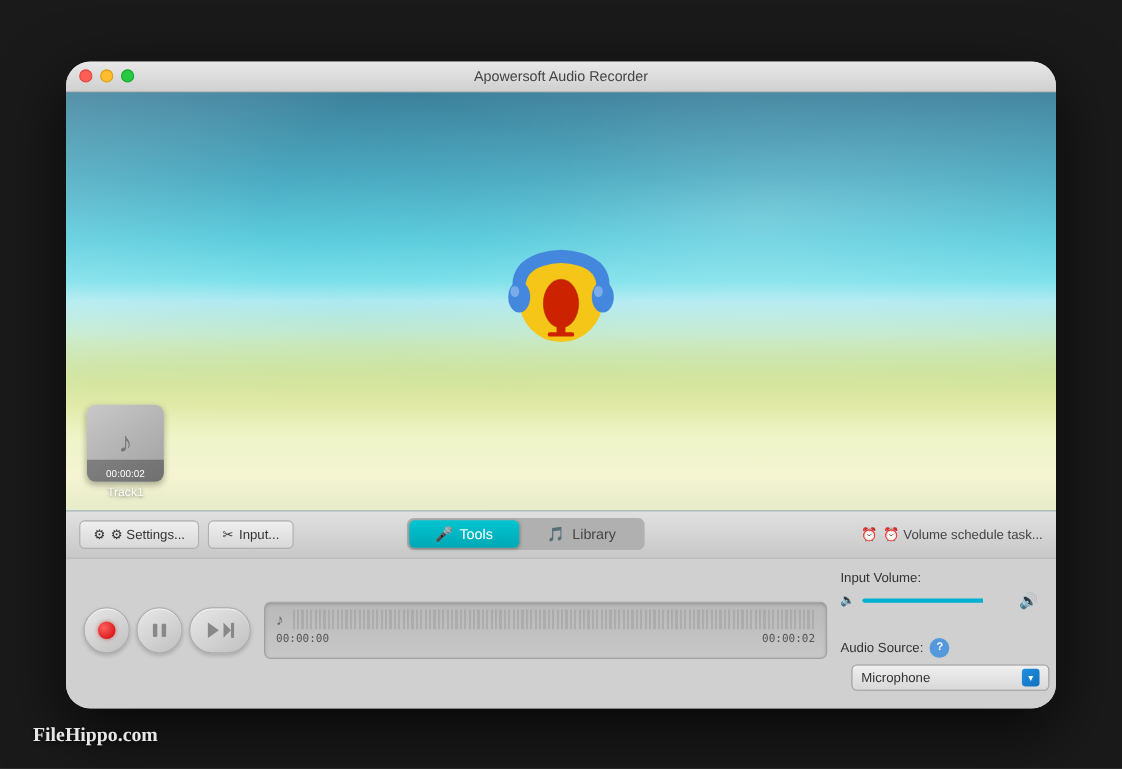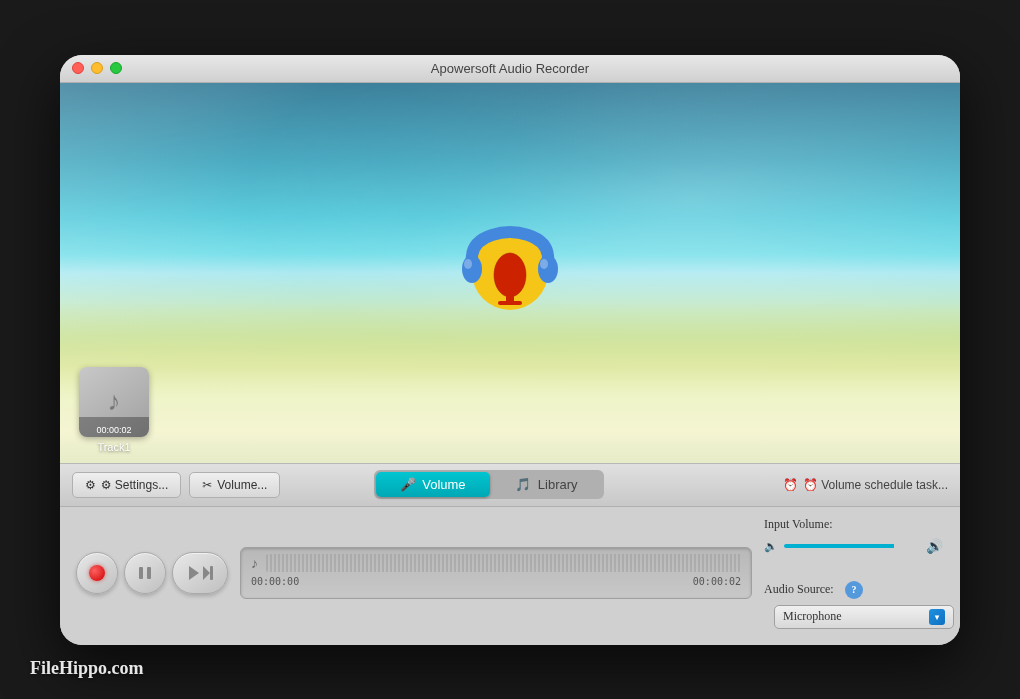--- a/index.html
+++ b/index.html
@@ -330,21 +330,20 @@
       color: #555;
       font-family: monospace;
     }
 
     
     .right-panel {
       width: 180px;
       display: flex;
       flex-direction: column;
       gap: 6px;
-      font-family: Liberation Serif, serif;
     }
     .volume-row {
       display: flex;
       align-items: center;
       gap: 6px;
       font-size: 12px;
       color: #333;
     }
     .volume-label {
       min-width: 75px;
@@ -465,27 +464,27 @@
       </div>
     </div>
 
     <div class="toolbar">
       <button class="toolbar-btn">
         <span>⚙</span>
         <span>⚙ Settings...</span>
       </button>
       <button class="toolbar-btn">
         <span>✂</span>
-        <span>Volume...</span>
+        <span>Input...</span>
       </button>
 
       <div class="tab-group">
         <div class="tab active">
           <span>🎤</span>
-          <span>Volume</span>
+          <span>Tools</span>
         </div>
         <div class="tab inactive">
           <span>🎵</span>
           <span>Library</span>
         </div>
       </div>
 
       <button class="schedule-btn">
         <span>⏰</span>
         <span>⏰ Volume schedule task...</span>

